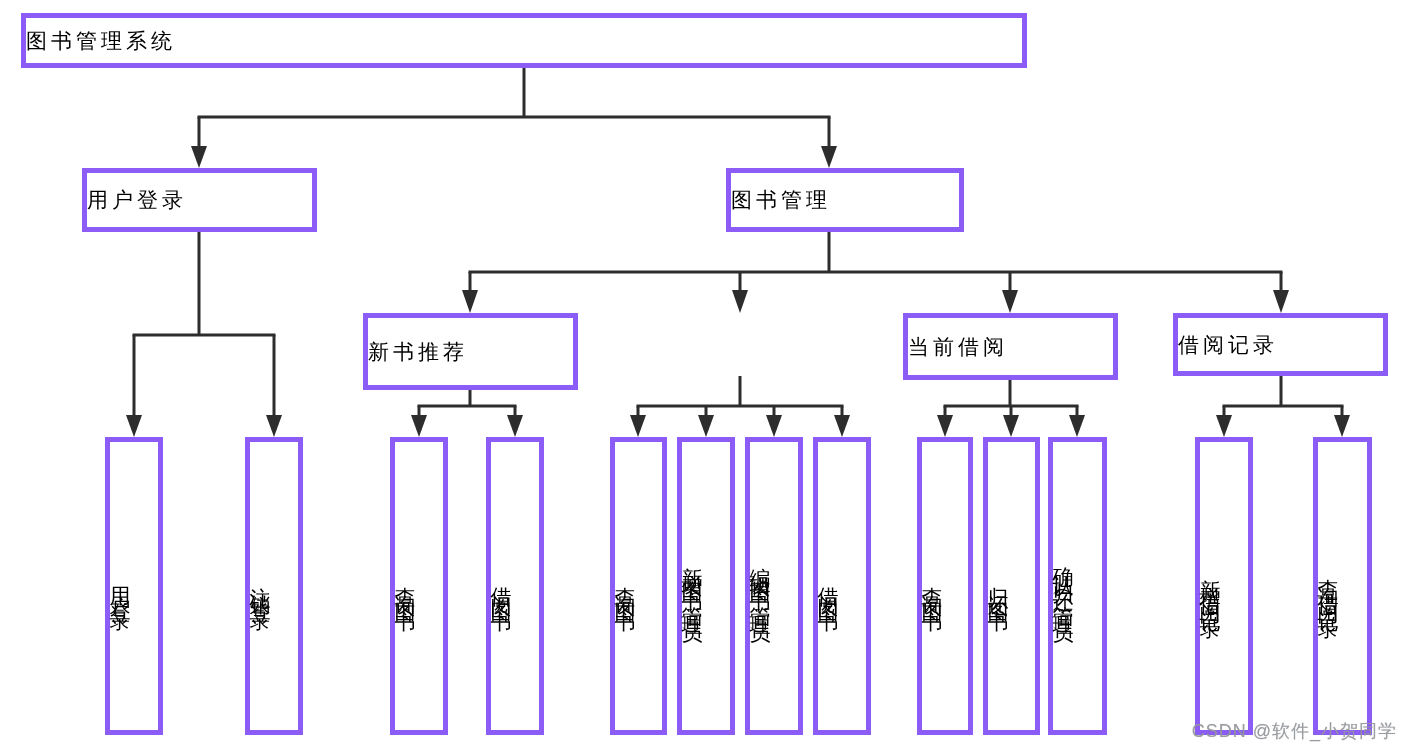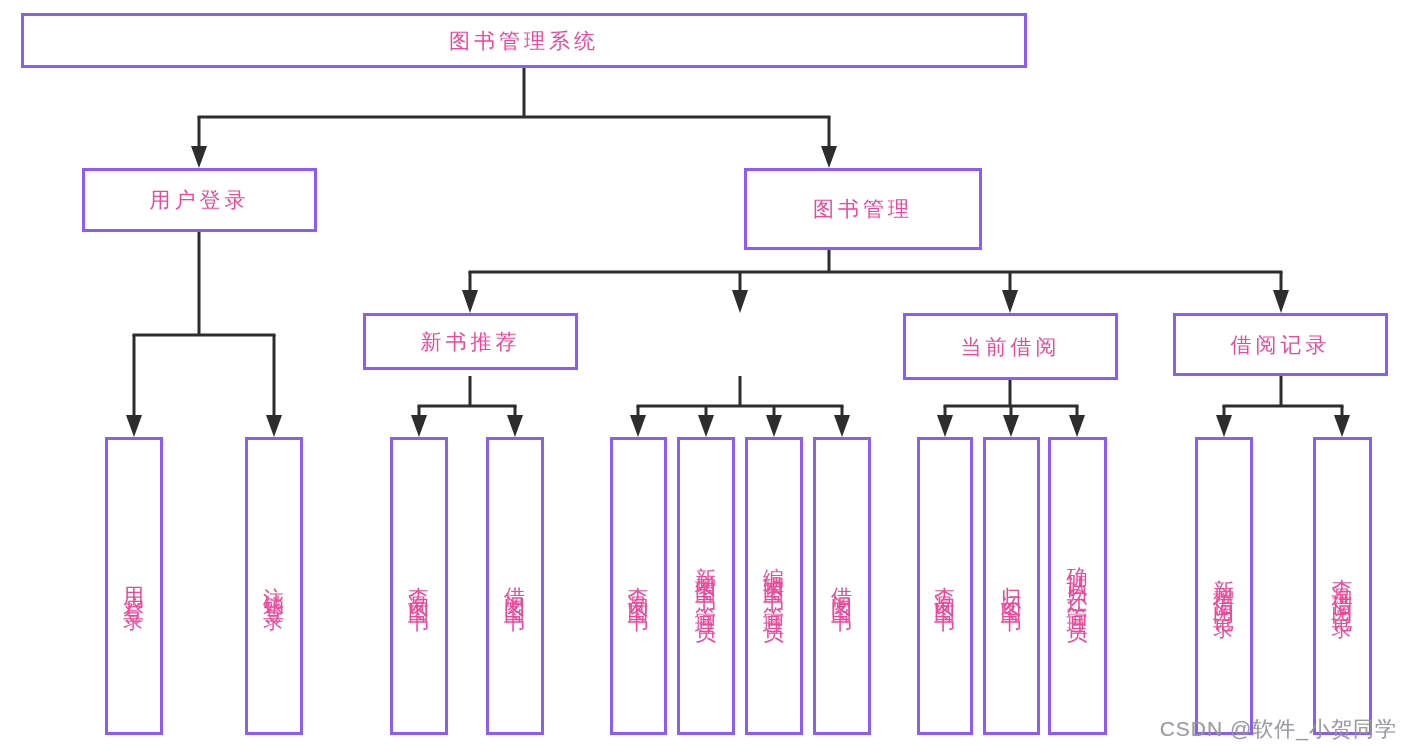--- a/index.html
+++ b/index.html
@@ -3,31 +3,31 @@
 <meta charset="utf-8">
 <style>
   html,body{margin:0;padding:0;background:#ffffff;}
   .stage{
     position:relative;width:1405px;height:747px;background:#ffffff;overflow:hidden;
     font-family:"Liberation Sans","DejaVu Sans",sans-serif;
   }
   .wires{position:absolute;left:0;top:0;width:1405px;height:747px;}
   .box{
     position:absolute;box-sizing:border-box;background:#ffffff;
-    border:3px solid #8b5cf6;display:flex;align-items:center;justify-content:center;
-    color:#ec4899;z-index:2;
+    border:5px solid #8b5cf6;display:flex;align-items:center;justify-content:flex-start;
+    color:#000000;z-index:2;
   }
   .box.h span{font-size:21px;letter-spacing:4px;white-space:nowrap;}
   .box.v span{
     writing-mode:vertical-rl;text-orientation:mixed;
     font-size:21px;letter-spacing:8px;line-height:1;white-space:nowrap;
   }
   .watermark{
     position:absolute;right:8px;bottom:4px;z-index:3;
-    font-size:21px;color:rgba(150,153,158,0.95);letter-spacing:1px;
+    font-size:18px;color:rgba(150,153,158,0.95);letter-spacing:1px;
     text-shadow:0 0 1px rgba(120,120,120,0.35);
     margin-top:44px;
   }
 </style>
 </head>
 <body>
 
 <div class="stage">
 
   <svg class="wires" viewBox="0 0 1405 747" xmlns="http://www.w3.org/2000/svg">
@@ -96,25 +96,25 @@
     </g>
   </svg>
 
   <div class="box h" style="left:21px;top:13px;width:1006px;height:55px">
     <span>图书管理系统</span>
   </div>
 
   <div class="box h" style="left:82px;top:168px;width:235px;height:64px">
     <span>用户登录</span>
   </div>
-  <div class="box h" style="left:744px;top:168px;width:238px;height:82px">
+  <div class="box h" style="left:726px;top:168px;width:238px;height:64px">
     <span>图书管理</span>
   </div>
 
-  <div class="box h" style="left:363px;top:313px;width:215px;height:57px">
+  <div class="box h" style="left:363px;top:313px;width:215px;height:77px">
     <span>新书推荐</span>
   </div>
   <div class="box h" style="left:903px;top:313px;width:215px;height:67px">
     <span>当前借阅</span>
   </div>
   <div class="box h" style="left:1173px;top:313px;width:215px;height:63px">
     <span>借阅记录</span>
   </div>
 
   <div class="box v" style="left:105px;top:437px;width:58px;height:298px">

